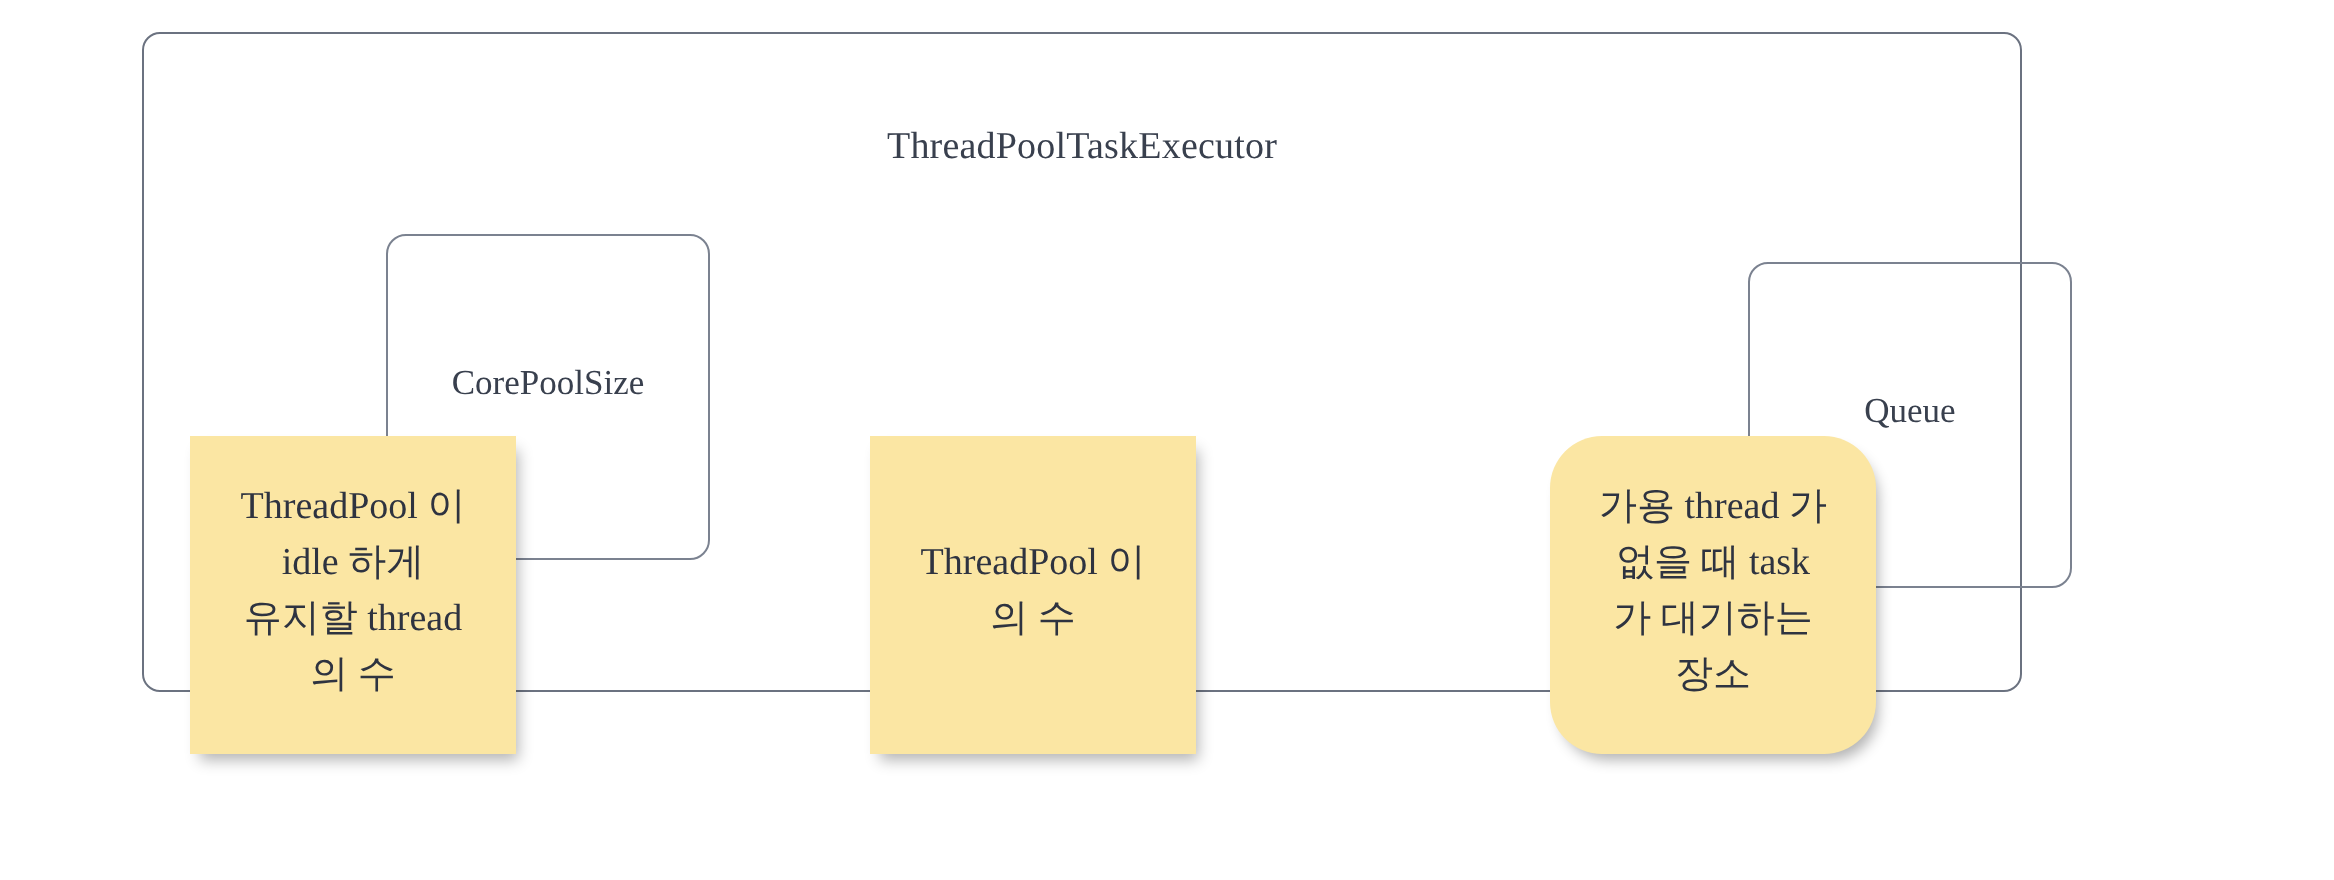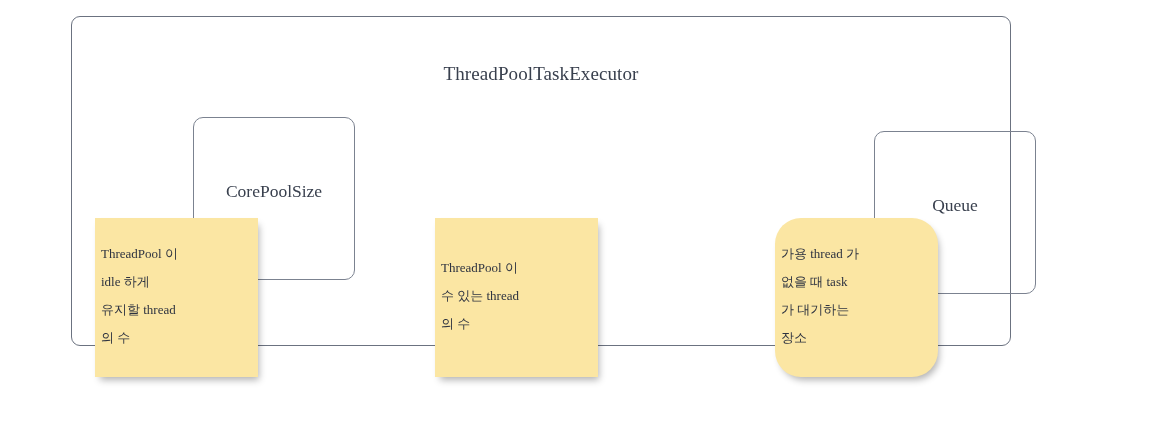--- a/index.html
+++ b/index.html
@@ -90,22 +90,22 @@
     box-sizing: border-box;
     padding: 2px 6px 6px 6px;
   }
   .note.n1 { left: 95px; }
   .note.n2 { left: 435px; }
   .note.n3 { left: 775px; border-radius: 26px; }
 
   .note-line {
     display: block;
     width: 100%;
-    text-align: left;
-    font-size: 13px;
+    text-align: center;
+    font-size: 19px;
     line-height: 28px;
     color: #2e3340;
     white-space: nowrap;
   }
 </style>
 </head>
 <body>
 
 <div id="canvas">
 
@@ -124,21 +124,20 @@
 
   <div class="note n1">
     <span class="note-line">ThreadPool 이</span>
     <span class="note-line">idle 하게</span>
     <span class="note-line">유지할 thread</span>
     <span class="note-line">의 수</span>
   </div>
 
   <div class="note n2">
     <span class="note-line">ThreadPool 이</span>
-    <span class="note-line">수 있는 thread</span>
     <span class="note-line">의 수</span>
   </div>
 
   <div class="note n3">
     <span class="note-line">가용 thread 가</span>
     <span class="note-line">없을 때 task</span>
     <span class="note-line">가 대기하는</span>
     <span class="note-line">장소</span>
   </div>
 

